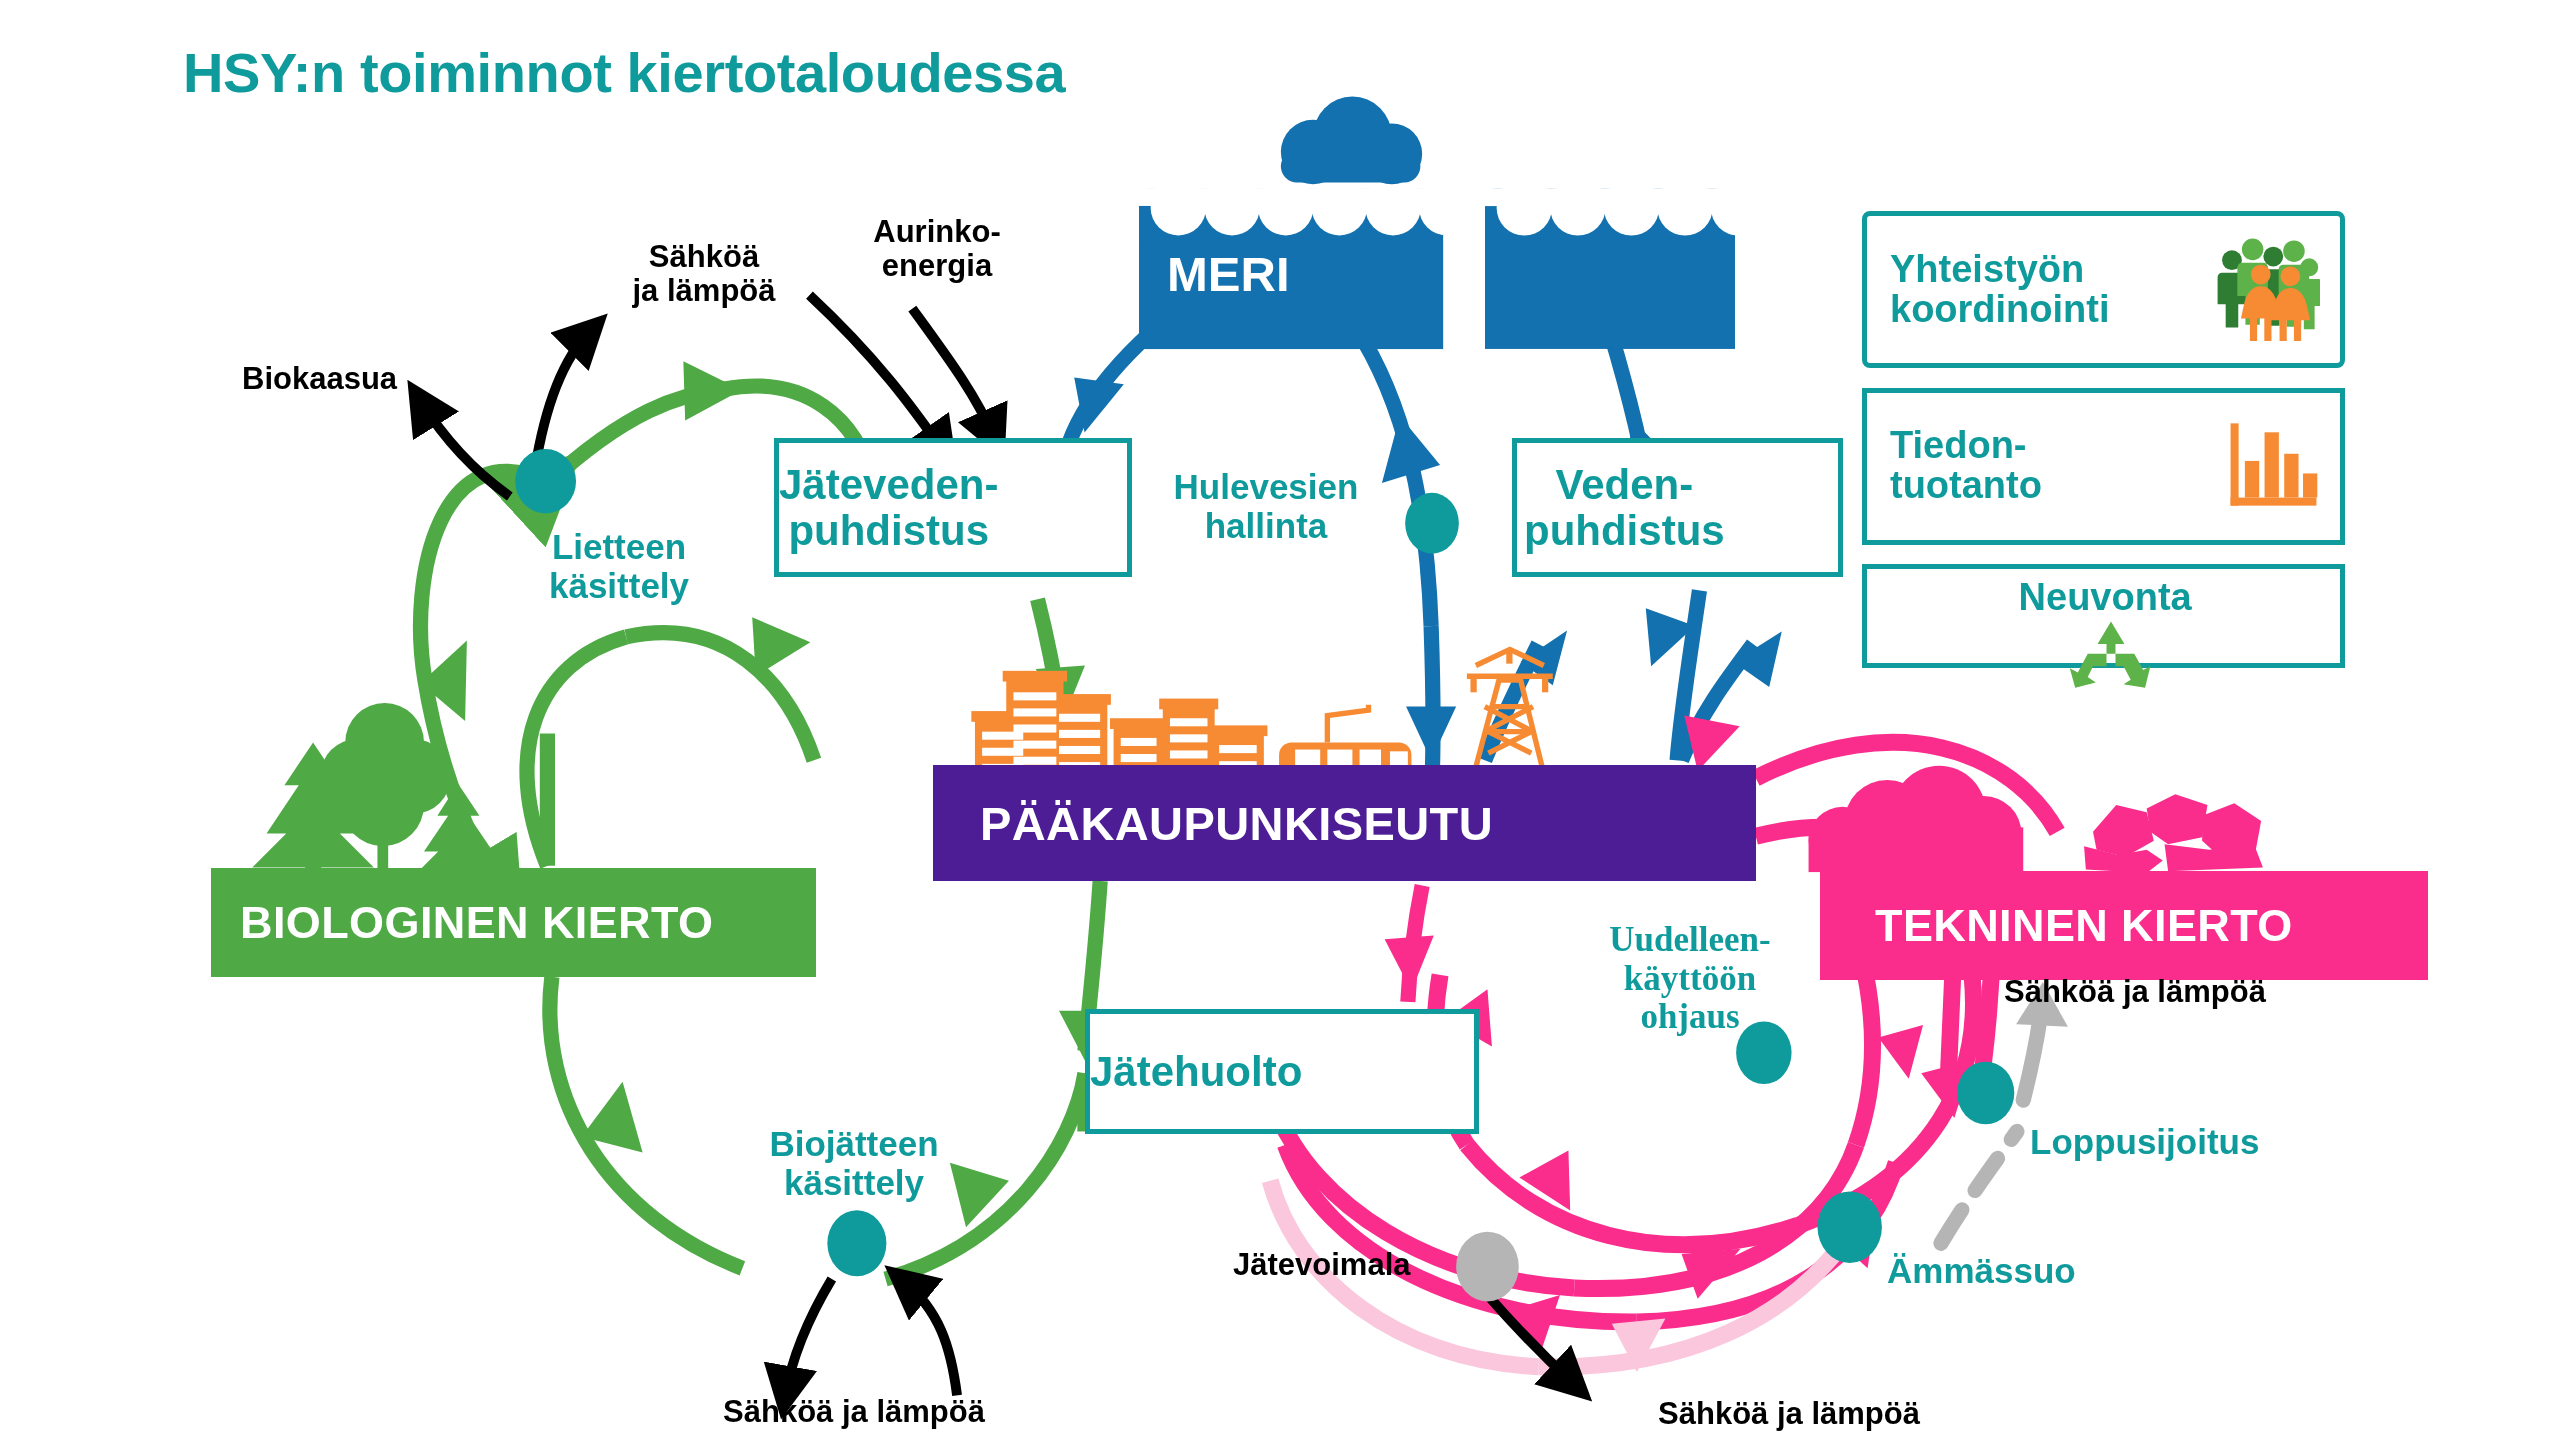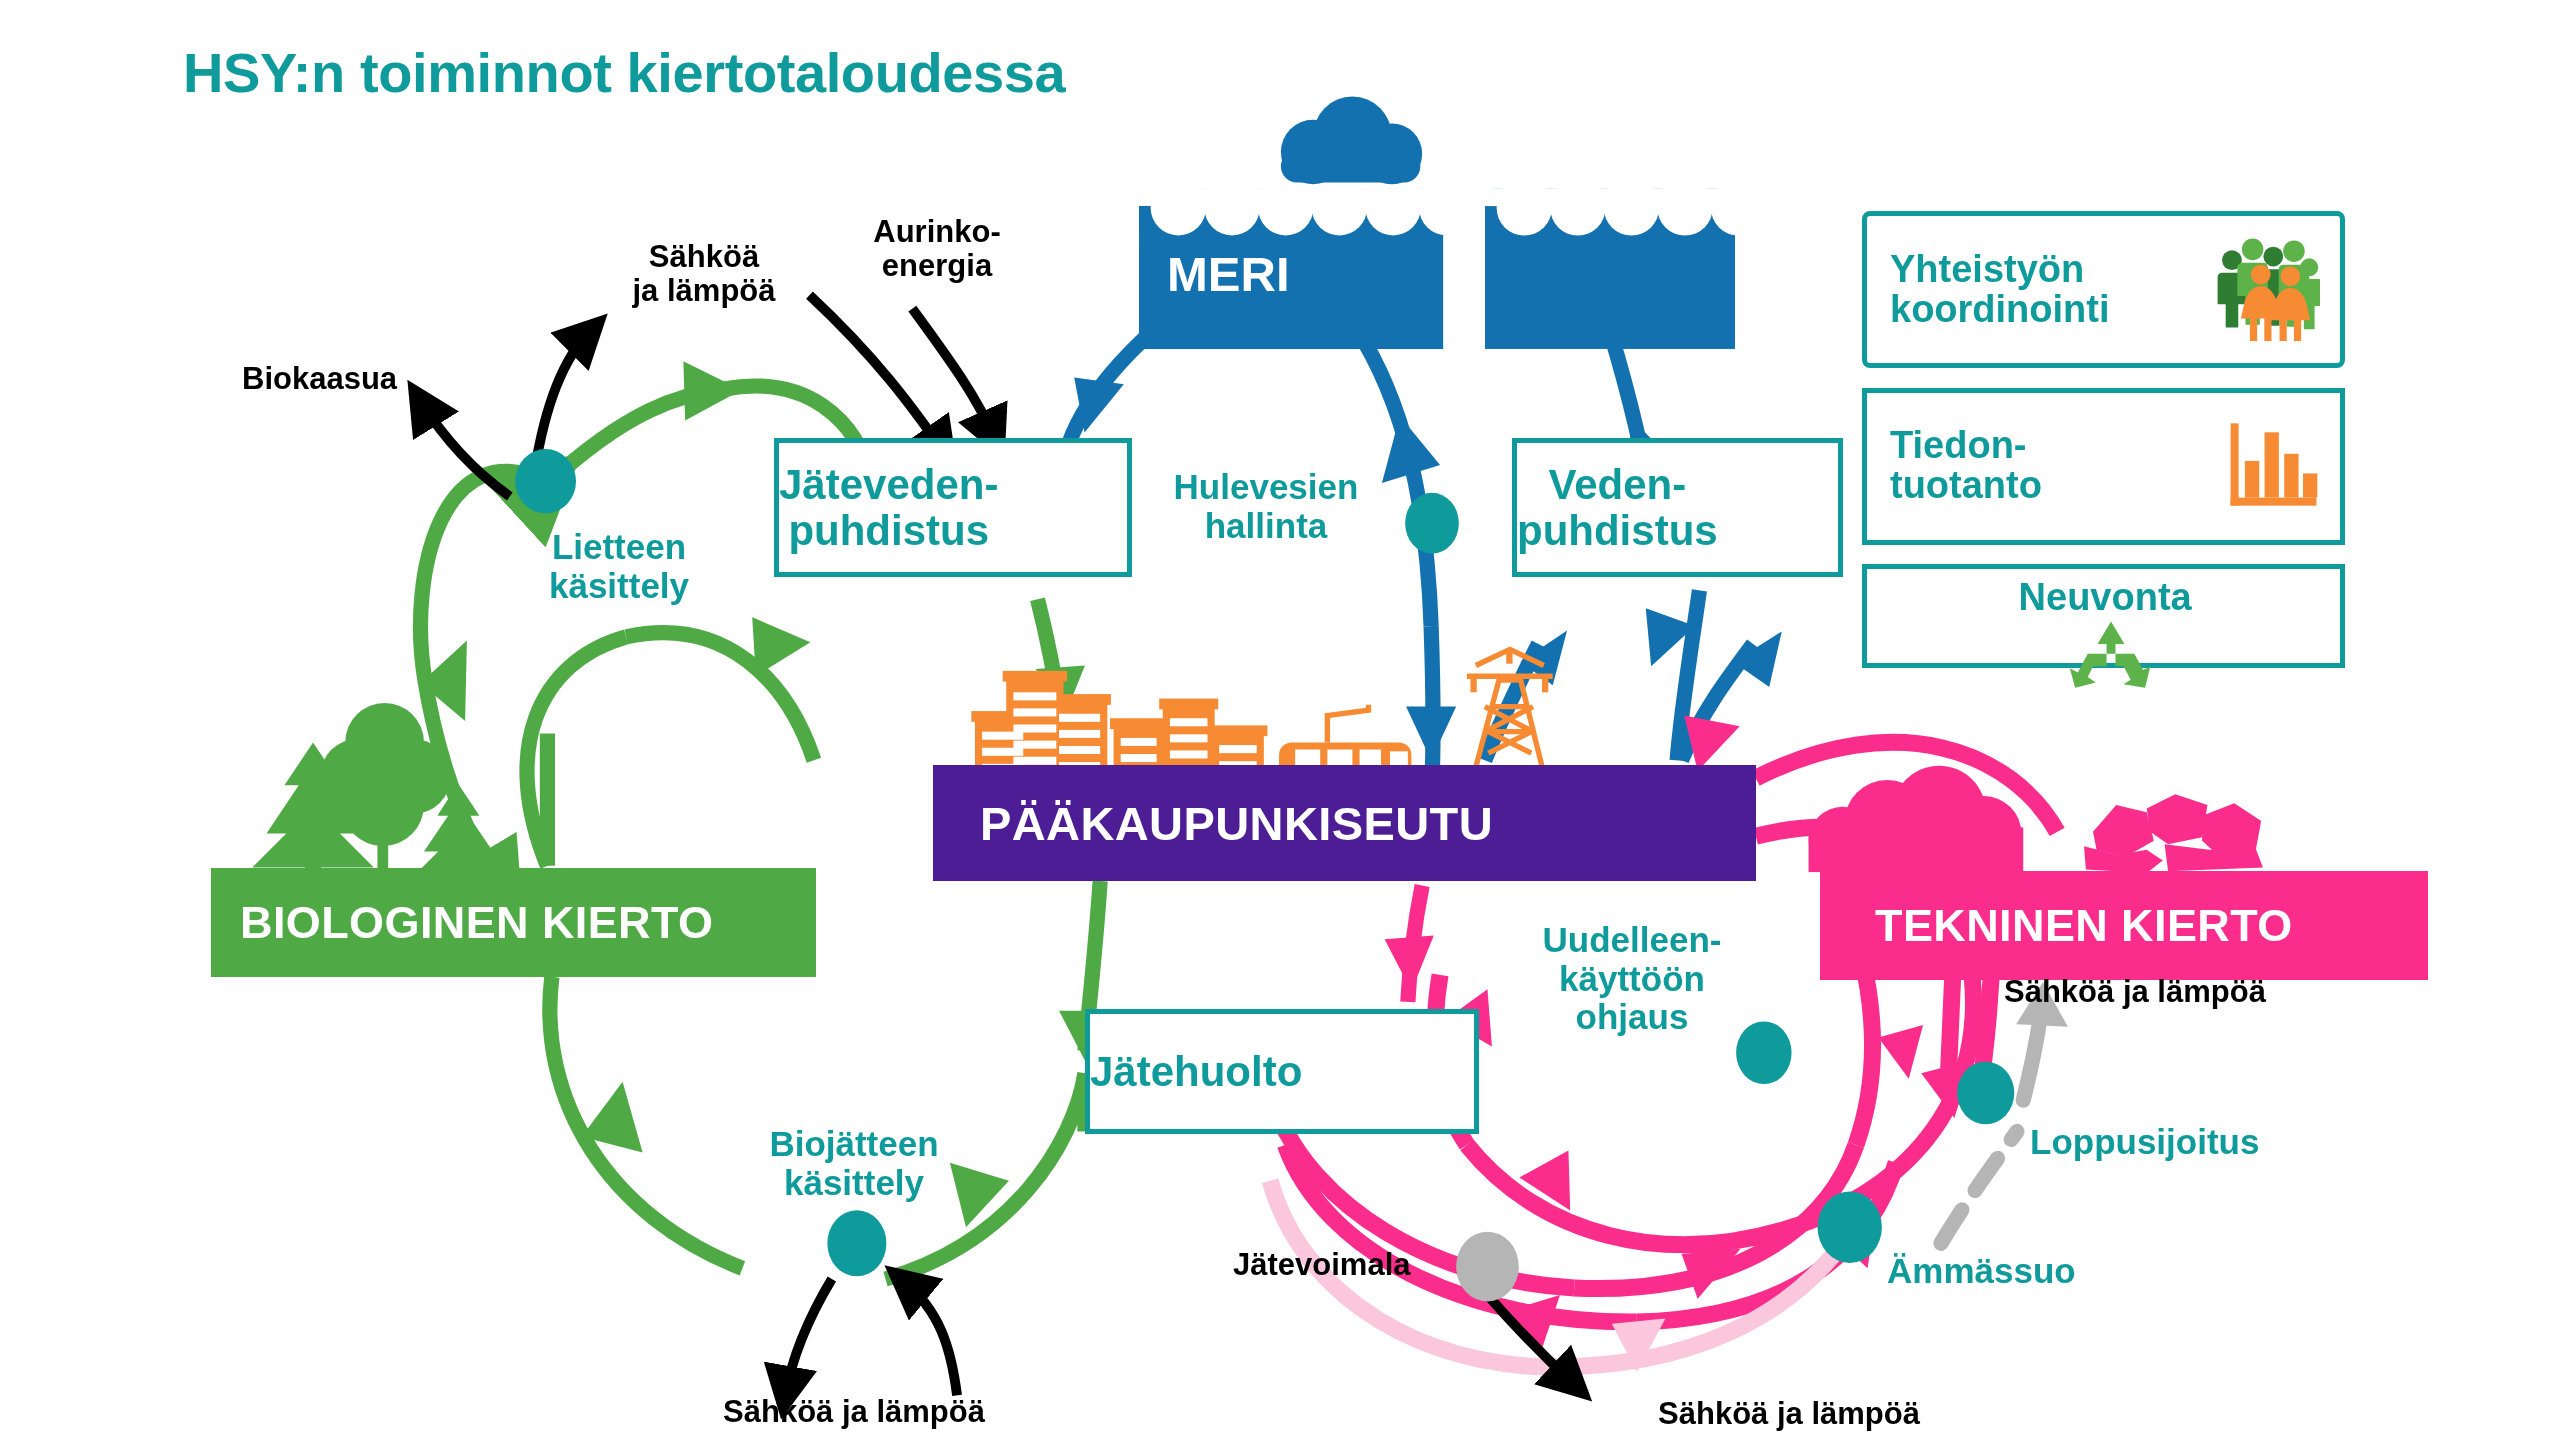--- a/index.html
+++ b/index.html
@@ -387,21 +387,21 @@
         <rect x="0" y="0" width="280" height="20"></rect>
       </g>
     </svg>
   </div>
 
   <div class="tealbox abs" style="left:774px;top:438px;width:358px;height:139px;">
     <span>Jäteveden-
 puhdistus</span>
   </div>
 
-  <div class="tealbox abs" style="left:1512px;top:438px;width:331px;height:139px;">
+  <div class="tealbox abs" style="left:1512px;top:438px;width:331px;height:139px;padding-left:7px;">
     <span>Veden-
 puhdistus</span>
   </div>
 
   <div class="tealbox abs" style="left:1085px;top:1009px;width:394px;height:125px;">
     <span>Jätehuolto</span>
   </div>
 
   <div class="banner abs" id="banner-bio">
     <span>BIOLOGINEN KIERTO</span>
@@ -417,21 +417,21 @@
 
   <div class="lbl teal ctr" style="left:619px;top:528px;">Lietteen
 käsittely</div>
 
   <div class="lbl teal ctr" style="left:854px;top:1125px;">Biojätteen
 käsittely</div>
 
   <div class="lbl teal ctr" style="left:1266px;top:468px;">Hulevesien
 hallinta</div>
 
-  <div class="lbl teal ctr" style="left:1632px;top:921px;">Uudelleen-
+  <div class="lbl teal ctr" style="left:1690px;top:921px;font-family:Liberation Serif, serif;">Uudelleen-
 käyttöön
 ohjaus</div>
 
   <div class="lbl teal" style="left:1887px;top:1252px;">Ämmässuo</div>
 
   <div class="lbl teal" style="left:2030px;top:1123px;">Loppusijoitus</div>
 
   <div class="lbl black" style="left:1233px;top:1248px;">Jätevoimala</div>
 
   <div class="lbl black" style="left:242px;top:362px;">Biokaasua</div>

